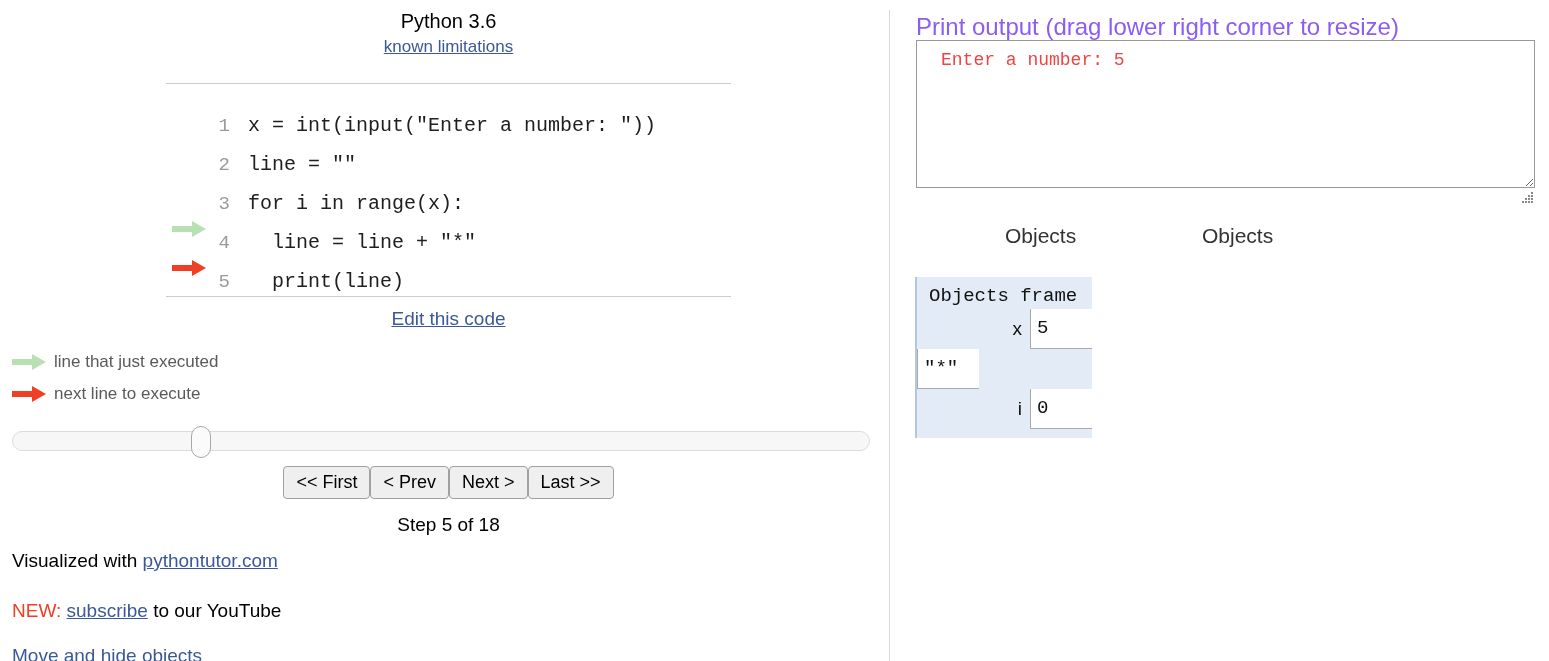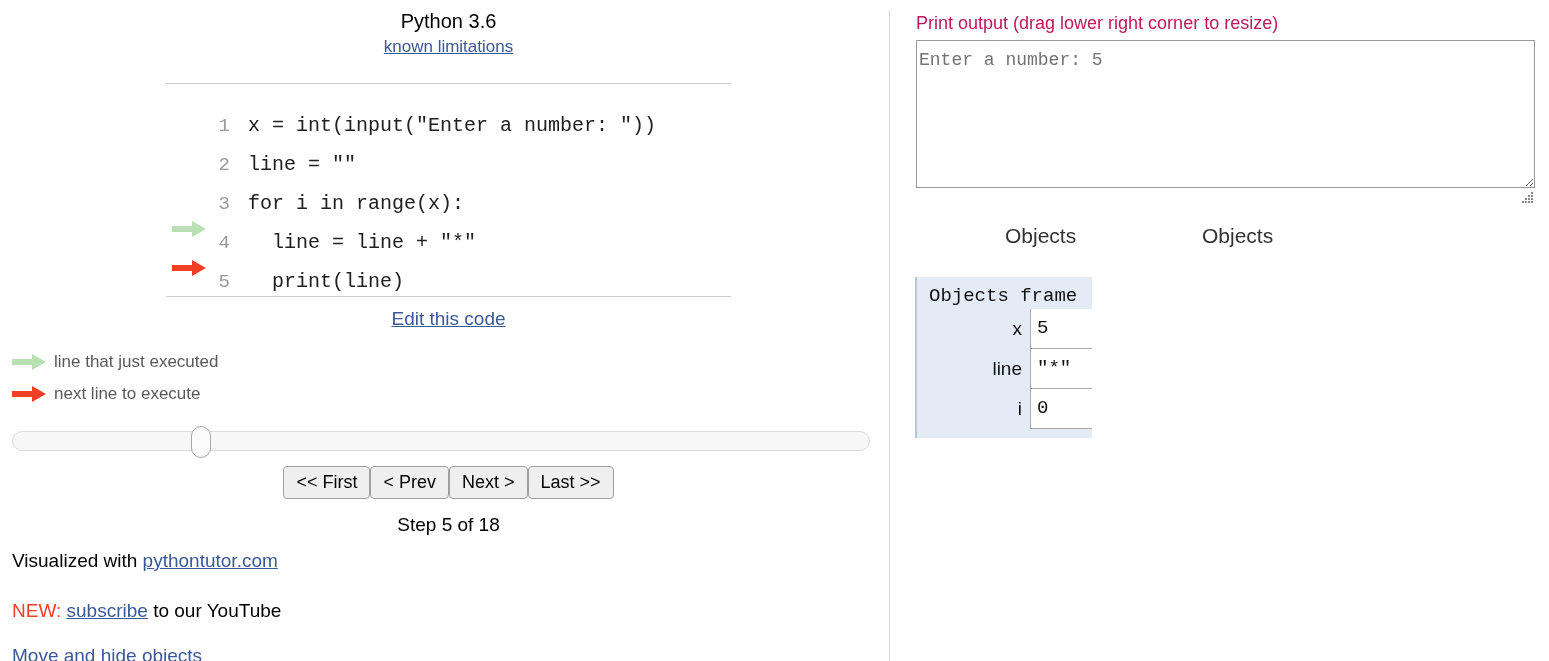--- a/index.html
+++ b/index.html
@@ -275,38 +275,38 @@
     left: 890px;
     top: 0;
     width: 659px;
     height: 661px;
   }
 
   #print-output-label {
     position: absolute;
     left: 26px;
     top: 13px;
-    font-size: 18px;
-    color: #be185d;
+    font-size: 24px;
+    color: #8b5cf6;
     white-space: nowrap;
   }
   #print-output-box {
     position: absolute;
     left: 26px;
     top: 40px;
     width: 619px;
     height: 148px;
     background: #ffffff;
     border: 1px solid #999999;
     box-sizing: border-box;
-    padding: 8px 2px;
+    padding: 8px 24px;
     font-family: "Liberation Mono", monospace;
     font-size: 18px;
     line-height: 22px;
-    color: #737373;
+    color: #ef4444;
     white-space: pre;
     overflow: hidden;
     resize: both;
   }
   #print-output-resize-grip {
     position: absolute;
     left: 631px;
     top: 190px;
     width: 14px;
     height: 14px;
@@ -503,21 +503,20 @@
 
   <div id="global-frame">
     <div id="global-frame-title">Objects frame</div>
 
     <div class="frame-var">
       <div class="var-name">x</div>
       <div class="var-value">5</div>
     </div>
 
     <div class="frame-var">
-      <div class="var-name">line</div>
       <div class="var-value">"*"</div>
     </div>
 
     <div class="frame-var">
       <div class="var-name">i</div>
       <div class="var-value">0</div>
     </div>
   </div>
 
 </div>

